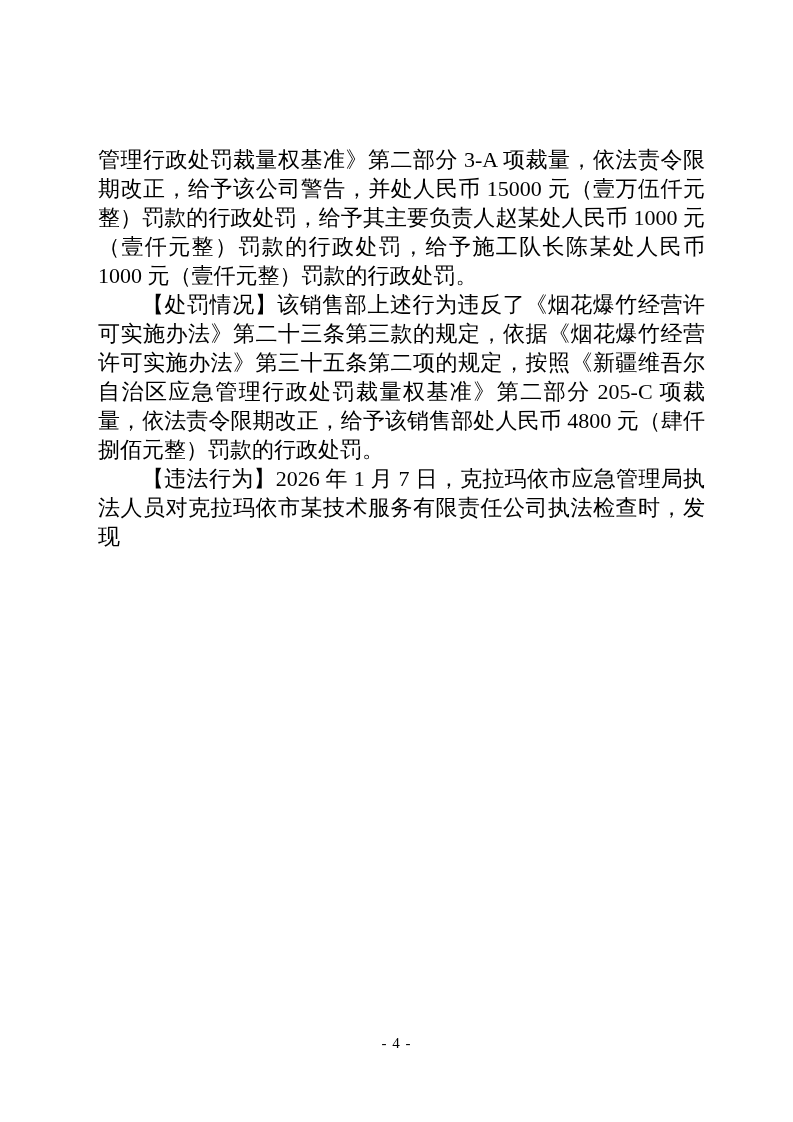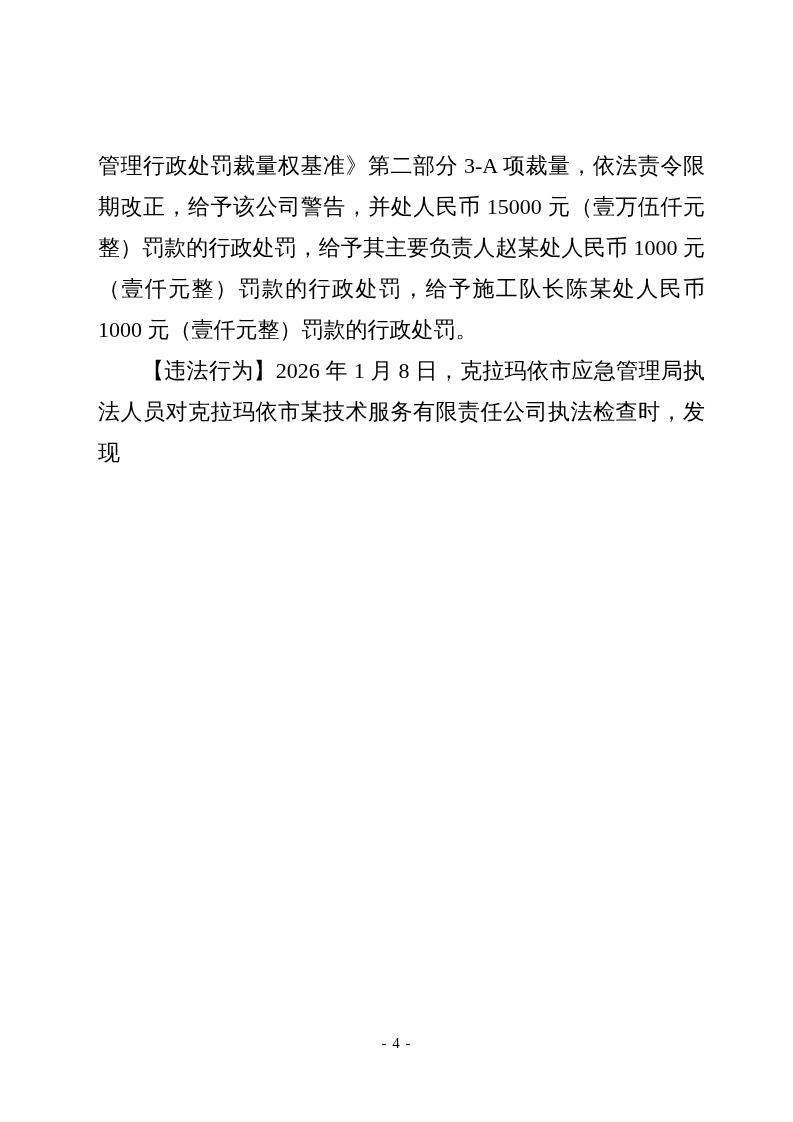--- a/index.html
+++ b/index.html
@@ -14,21 +14,21 @@
       background: #ffffff;
       box-sizing: border-box;
       padding: 145px 88px 0 98px;
       overflow: hidden;
       color: #000000;
     }
     .doc-body p, .doc-body h2 {
       margin: 0;
       padding: 0;
       font-size: 22px;
-      line-height: 41px;
+      line-height: 29px;
       text-align: justify;
       color: #000000;
     }
     .para {
       font-family: "Liberation Serif", "DejaVu Serif", serif;
       font-weight: normal;
     }
     .heading {
       font-family: "Liberation Sans", "DejaVu Sans", sans-serif;
       font-weight: bold;
@@ -48,16 +48,17 @@
       color: #000000;
       letter-spacing: 1px;
     }
   </style>
 </head>
 <body>
 
 <div class="page">
   <div class="doc-body">
     <p class="para">管理行政处罚裁量权基准》第二部分 3-A 项裁量，依法责令限期改正，给予该公司警告，并处人民币 15000 元（壹万伍仟元整）罚款的行政处罚，给予其主要负责人赵某处人民币 1000 元（壹仟元整）罚款的行政处罚，给予施工队长陈某处人民币 1000 元（壹仟元整）罚款的行政处罚。</p>
-    <p class="para indent">【违法行为】2026 年 1 月 8 日，克拉玛依市应急管理局执法人员对克拉玛依市某技术服务有限责任公司执法检查时，发现</p>
+    <p class="para indent">【处罚情况】该销售部上述行为违反了《烟花爆竹经营许可实施办法》第二十三条第三款的规定，依据《烟花爆竹经营许可实施办法》第三十五条第二项的规定，按照《新疆维吾尔自治区应急管理行政处罚裁量权基准》第二部分 205-C 项裁量，依法责令限期改正，给予该销售部处人民币 4800 元（肆仟捌佰元整）罚款的行政处罚。</p>
+    <p class="para indent">【违法行为】2026 年 1 月 7 日，克拉玛依市应急管理局执法人员对克拉玛依市某技术服务有限责任公司执法检查时，发现</p>
   </div>
   <div class="page-footer">- 4 -</div>
 </div>
 
 </body></html>

